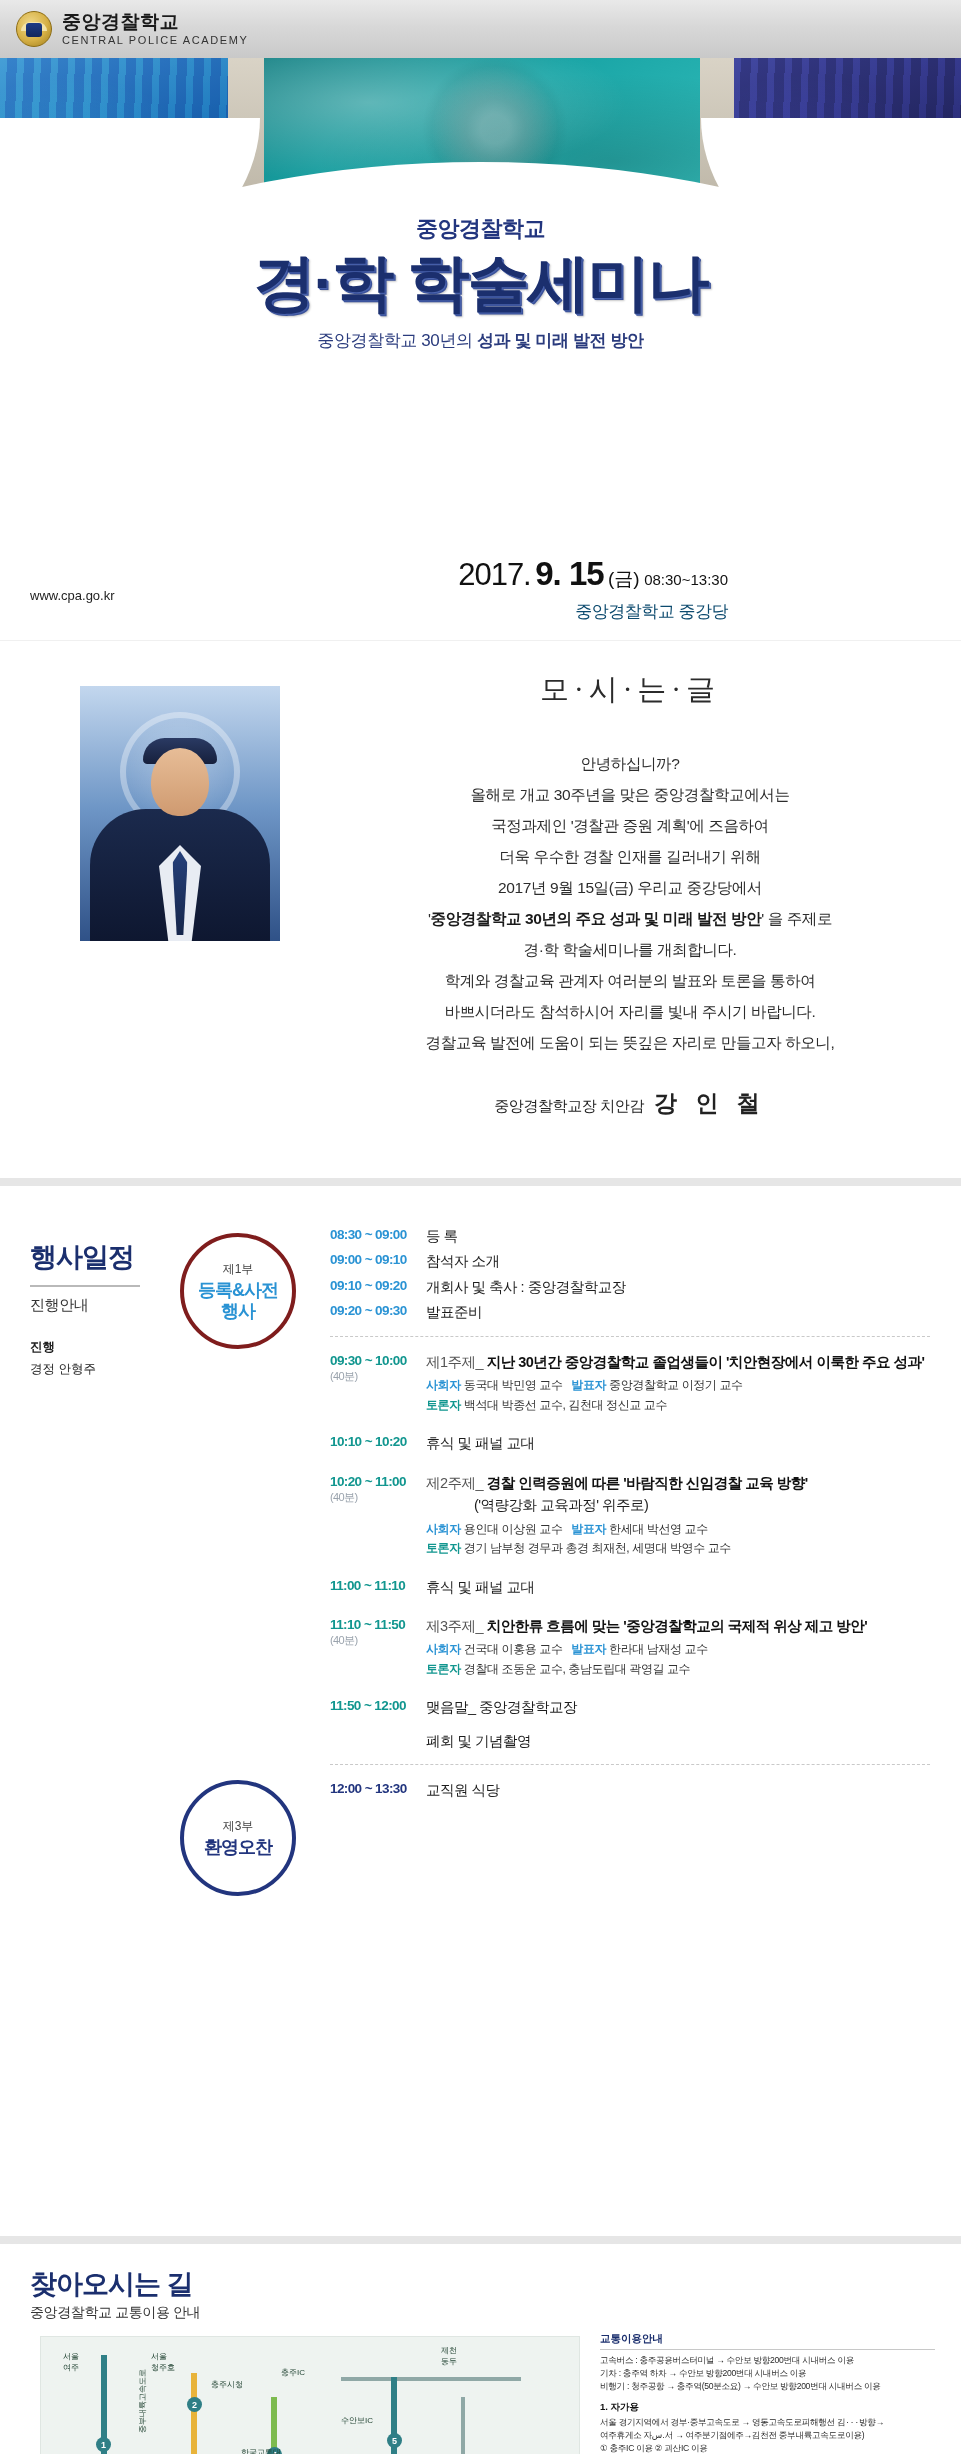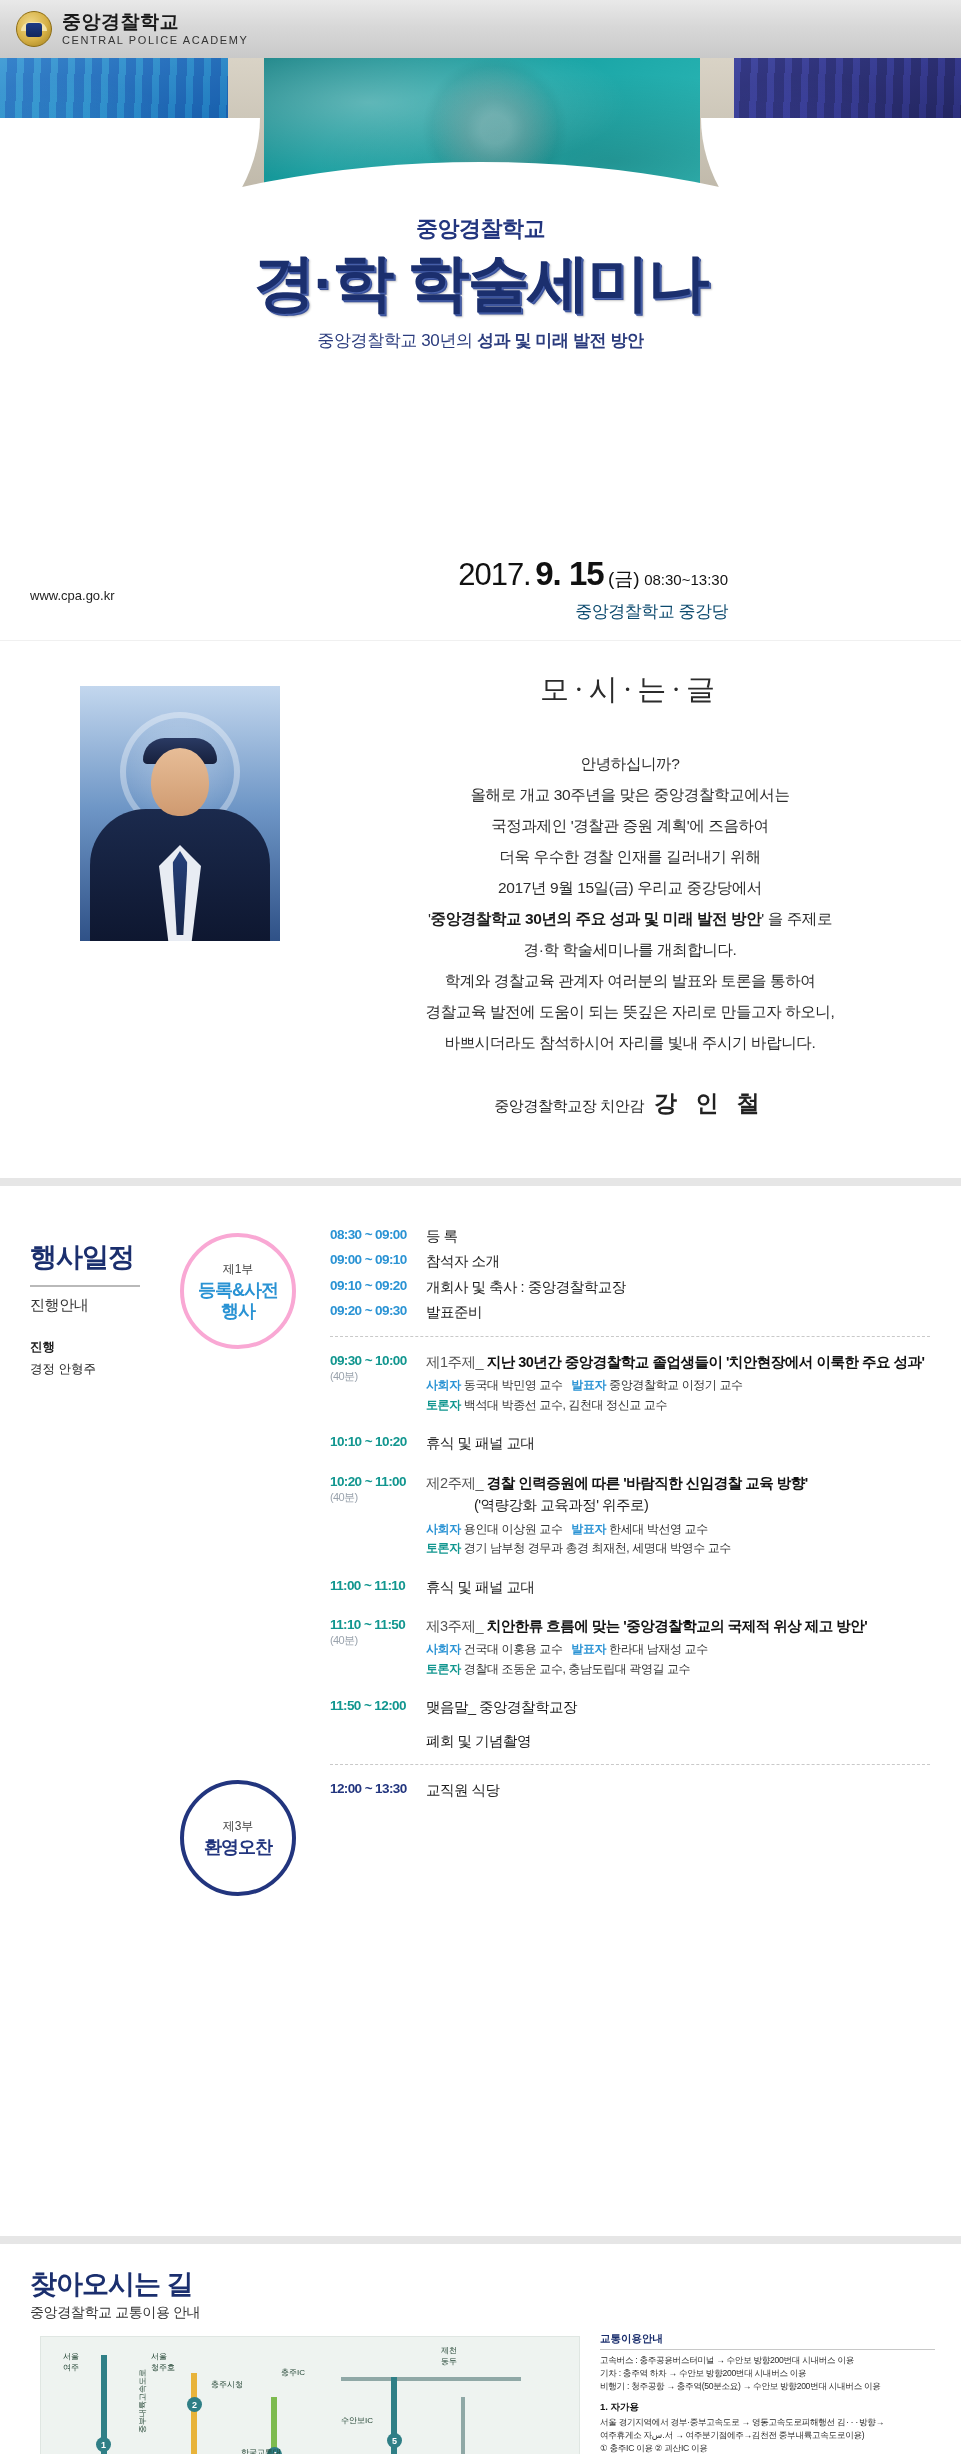--- a/index.html
+++ b/index.html
@@ -168,21 +168,21 @@
   .host { position:absolute; left:30px; top:122px; font-size:12.5px; color:#222; line-height:1.75; }
   .host b { font-weight:bold; }
 
   .part {
     position:absolute; width:116px; height:116px; border-radius:50%;
     display:flex; flex-direction:column; align-items:center; justify-content:center;
     text-align:center; background:#fff;
   }
   .part .pno { font-size:12px; color:#444; margin-bottom:2px; }
   .part .pnm { font-size:18px; font-weight:bold; line-height:1.12; letter-spacing:-1px; }
-  .p1 { left:180px; top:18px;  border:4px solid #f9a8d4; }
+  .p1 { left:180px; top:18px;  border:4px solid #7f1d1d; }
   .p1 .pnm { color:#2a93d4; }
   .p2 { left:180px; top:175px; border:4px solid #16a9a3; }
   .p2 .pnm { color:#11968f; }
   .p3 { left:180px; top:565px; border:4px solid #22357e; }
   .p3 .pnm { color:#22357e; }
 
   .rows { position:absolute; left:330px; top:10px; width:600px; }
   .row { display:flex; align-items:flex-start; margin-bottom:3px; }
   .tm {
     width:96px; flex:none; font-size:13.5px; font-weight:bold; color:#2a93d4;
@@ -296,22 +296,22 @@
         <div>안녕하십니까?</div>
         <div>올해로 개교 30주년을 맞은 중앙경찰학교에서는</div>
         <div>국정과제인 '경찰관 증원 계획'에 즈음하여</div>
         <div>더욱 우수한 경찰 인재를 길러내기 위해</div>
         <div>2017년 9월 15일(금) 우리교 중강당에서</div>
         <div>
           <span>'</span><b>중앙경찰학교 30년의 주요 성과 및 미래 발전 방안</b><span>' 을 주제로</span>
         </div>
         <div>경·학 학술세미나를 개최합니다.</div>
         <div>학계와 경찰교육 관계자 여러분의 발표와 토론을 통하여</div>
+        <div>바쁘시더라도 참석하시어 자리를 빛내 주시기 바랍니다.</div>
         <div>경찰교육 발전에 도움이 되는 뜻깊은 자리로 만들고자 하오니,</div>
-        <div>바쁘시더라도 참석하시어 자리를 빛내 주시기 바랍니다.</div>
       </div>
       <div class="l-sign">
         <span>중앙경찰학교장 치안감</span><span class="nm">강 인 철</span>
       </div>
     </div>
   </div>
 
   <div class="band" style="top:1178px;"></div>
 
   <div class="sched">

